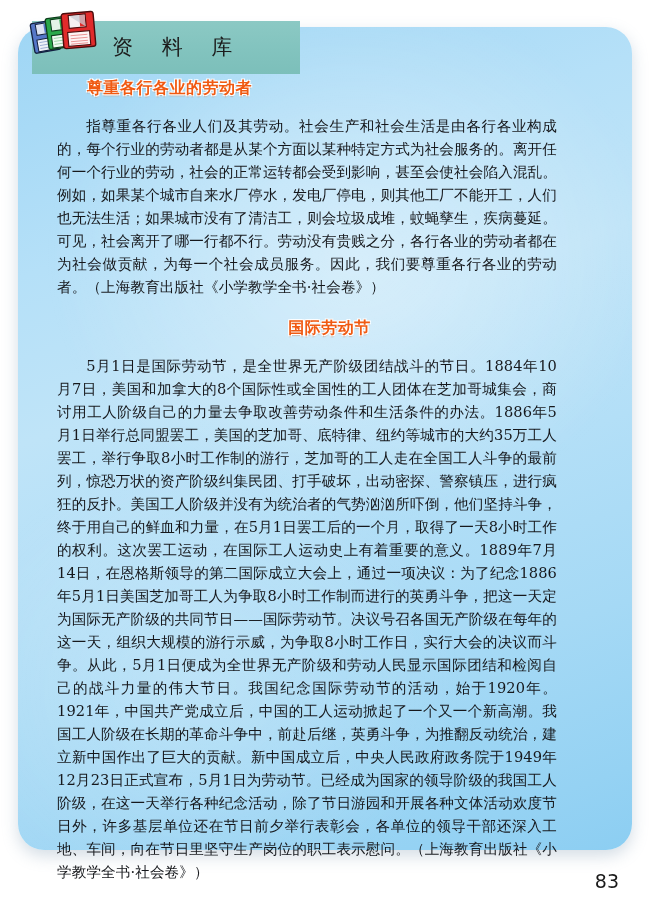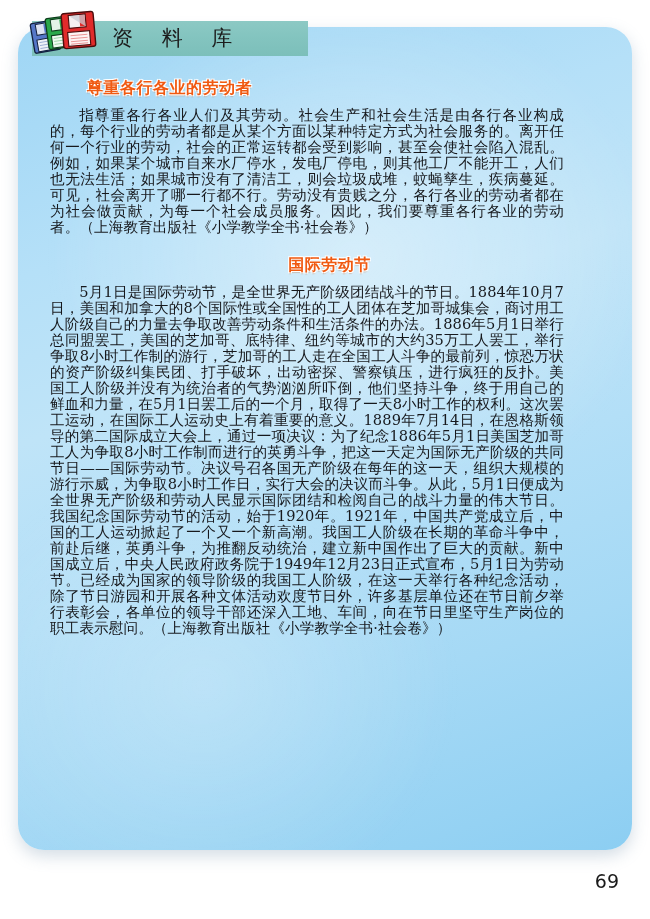--- a/index.html
+++ b/index.html
@@ -53,24 +53,23 @@
       radial-gradient(ellipse 60% 40% at 30% 80%, rgba(255,255,255,0.22), rgba(255,255,255,0) 70%);
     pointer-events: none;
   }
 
   
   .banner {
     position: absolute;
     left: 32px;
     top: 21px;
     width: 268px;
-    height: 35px;
+    height: 53px;
     background: linear-gradient(180deg, #8cc9c4 0%, #83c4bf 48%, #7cbfba 100%);
     z-index: 3;
-    padding-left: 8px;
   }
   .banner-title {
     position: absolute;
     left: 80px;
     top: 50%;
     transform: translateY(-52%);
     font-size: 21px;
     letter-spacing: 11px;
     color: #1c1c1c;
     font-family: "DejaVu Sans", "Liberation Sans", sans-serif;
@@ -108,25 +107,25 @@
       -1px  1px 0 rgba(255,255,255,0.95),
        1px -1px 0 rgba(255,255,255,0.95),
       -1px -1px 0 rgba(255,255,255,0.95),
        0    2px 1px rgba(180, 90, 30, 0.30);
     font-family: "DejaVu Sans", "Liberation Sans", sans-serif;
   }
   .section-title.second { margin-top: 20px; text-align: center; }
 
   .body-text {
     font-size: 14.6px;
-    line-height: 16px;
+    line-height: 23px;
     color: #16181c;
     text-align: justify;
     text-justify: inter-character;
-    margin: 8px;
+    margin: 15px;
     text-indent: 2em;
     font-family: "DejaVu Serif", "Liberation Serif", serif;
     letter-spacing: 0.1px;
   }
   .body-text.tail { margin-bottom: 2px; }
 
   
   .page-number {
     position: absolute;
     right: 31px;
@@ -188,15 +187,15 @@
   <div class="text-column">
 
     <h2 class="section-title">尊重各行各业的劳动者</h2>
     <p class="body-text">指尊重各行各业人们及其劳动。社会生产和社会生活是由各行各业构成的，每个行业的劳动者都是从某个方面以某种特定方式为社会服务的。离开任何一个行业的劳动，社会的正常运转都会受到影响，甚至会使社会陷入混乱。例如，如果某个城市自来水厂停水，发电厂停电，则其他工厂不能开工，人们也无法生活；如果城市没有了清洁工，则会垃圾成堆，蚊蝇孳生，疾病蔓延。可见，社会离开了哪一行都不行。劳动没有贵贱之分，各行各业的劳动者都在为社会做贡献，为每一个社会成员服务。因此，我们要尊重各行各业的劳动者。（上海教育出版社《小学教学全书·社会卷》）</p>
 
     <h2 class="section-title second">国际劳动节</h2>
     <p class="body-text tail">5月1日是国际劳动节，是全世界无产阶级团结战斗的节日。1884年10月7日，美国和加拿大的8个国际性或全国性的工人团体在芝加哥城集会，商讨用工人阶级自己的力量去争取改善劳动条件和生活条件的办法。1886年5月1日举行总同盟罢工，美国的芝加哥、底特律、纽约等城市的大约35万工人罢工，举行争取8小时工作制的游行，芝加哥的工人走在全国工人斗争的最前列，惊恐万状的资产阶级纠集民团、打手破坏，出动密探、警察镇压，进行疯狂的反扑。美国工人阶级并没有为统治者的气势汹汹所吓倒，他们坚持斗争，终于用自己的鲜血和力量，在5月1日罢工后的一个月，取得了一天8小时工作的权利。这次罢工运动，在国际工人运动史上有着重要的意义。1889年7月14日，在恩格斯领导的第二国际成立大会上，通过一项决议：为了纪念1886年5月1日美国芝加哥工人为争取8小时工作制而进行的英勇斗争，把这一天定为国际无产阶级的共同节日——国际劳动节。决议号召各国无产阶级在每年的这一天，组织大规模的游行示威，为争取8小时工作日，实行大会的决议而斗争。从此，5月1日便成为全世界无产阶级和劳动人民显示国际团结和检阅自己的战斗力量的伟大节日。我国纪念国际劳动节的活动，始于1920年。1921年，中国共产党成立后，中国的工人运动掀起了一个又一个新高潮。我国工人阶级在长期的革命斗争中，前赴后继，英勇斗争，为推翻反动统治，建立新中国作出了巨大的贡献。新中国成立后，中央人民政府政务院于1949年12月23日正式宣布，5月1日为劳动节。已经成为国家的领导阶级的我国工人阶级，在这一天举行各种纪念活动，除了节日游园和开展各种文体活动欢度节日外，许多基层单位还在节日前夕举行表彰会，各单位的领导干部还深入工地、车间，向在节日里坚守生产岗位的职工表示慰问。（上海教育出版社《小学教学全书·社会卷》）</p>
 
   </div>
 
-  <div class="page-number">69</div>
+  <div class="page-number">83</div>
 
 </div>
 
 </body></html>

